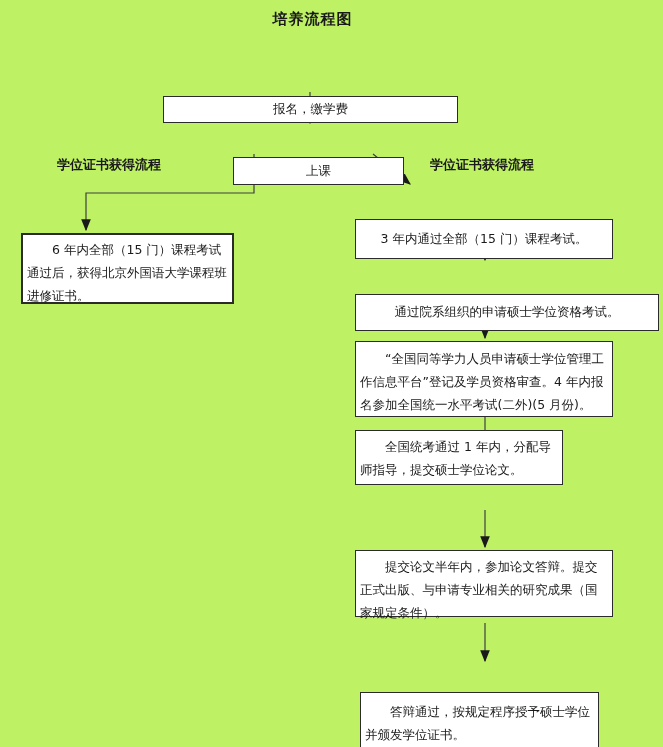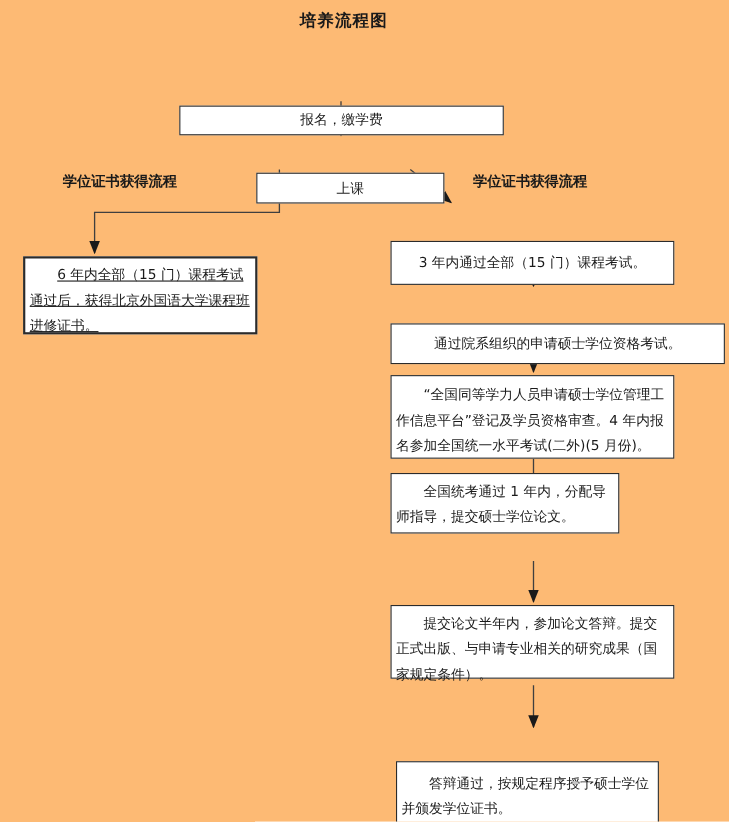--- a/index.html
+++ b/index.html
@@ -1,20 +1,20 @@
 <!DOCTYPE html>
 <html><head>
 <meta charset="utf-8">
 <style>
   html, body { margin: 0; padding: 0; background: #ffffff; }
   #canvas {
     position: relative;
     width: 663px;
     height: 747px;
-    background: #fdba74;
+    background: #bef264;
     font-family: "DejaVu Sans", "Liberation Sans", sans-serif;
     color: #1a1a1a;
     overflow: hidden;
   }
   .title {
     position: absolute;
     top: 10px;
     left: 0;
     width: 625px;
     text-align: center;
@@ -41,21 +41,21 @@
     display: flex;
     align-items: center;
     justify-content: center;
     text-align: center;
     margin-top: 31px;
   }
   .box.para { line-height: 23px; }
   .box.para .txt { text-indent: 2em; padding: 2px 3px 0 4px; }
   #box-enroll     { left: 163px; top: 65px;  width: 295px; height: 27px; }
   #box-attend     { left: 233px; top: 126px; width: 171px; height: 28px; }
-  #box-certificate{ left: 21px;  top: 233px; width: 213px; height: 71px; border-width: 2px; text-decoration: underline; }
+  #box-certificate{ left: 21px;  top: 233px; width: 213px; height: 71px; border-width: 2px; }
   #box-certificate .txt { padding-top: 3px; }
   #box-step1      { left: 355px; top: 188px; width: 258px; height: 40px; }
   #box-step2      { left: 355px; top: 263px; width: 304px; height: 37px; }
   #box-step3      { left: 355px; top: 341px; width: 258px; height: 76px; }
   #box-step3 .txt { padding-top: 5px; }
   #box-step4      { left: 355px; top: 430px; width: 208px; height: 55px; }
   #box-step4 .txt { padding-top: 4px; }
   #box-step5      { left: 355px; top: 550px; width: 258px; height: 67px; }
   #box-step5 .txt { padding-top: 4px; }
   #box-step6      { left: 360px; top: 664px; width: 239px; height: 63px; margin-top: 28px; }

